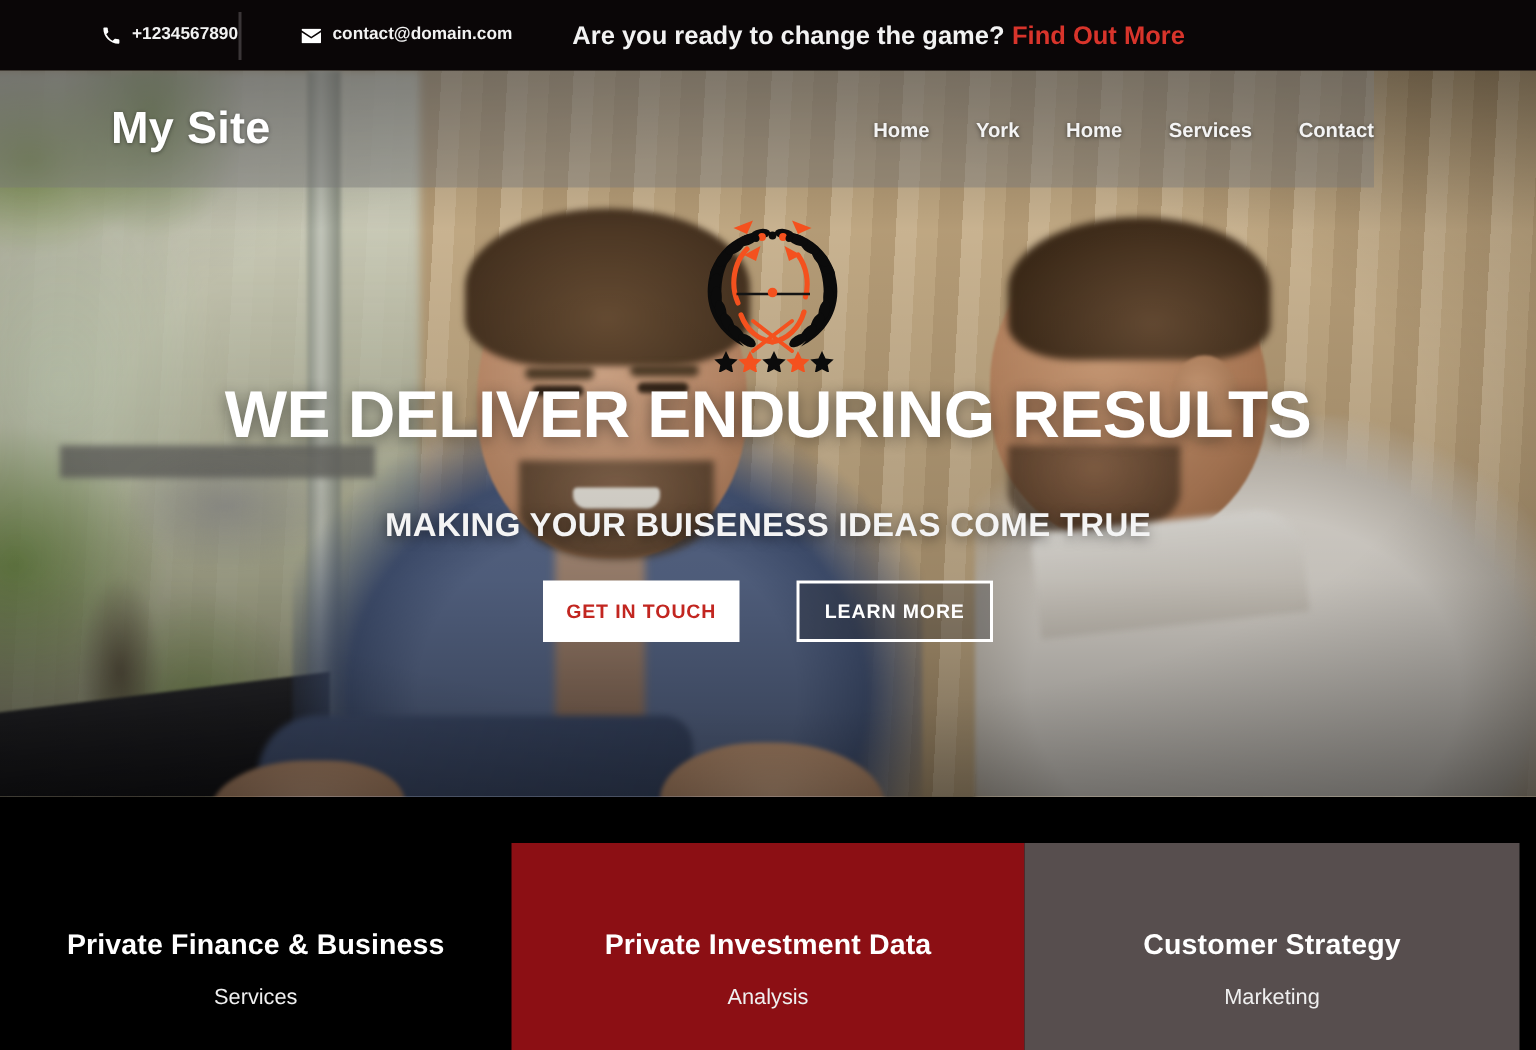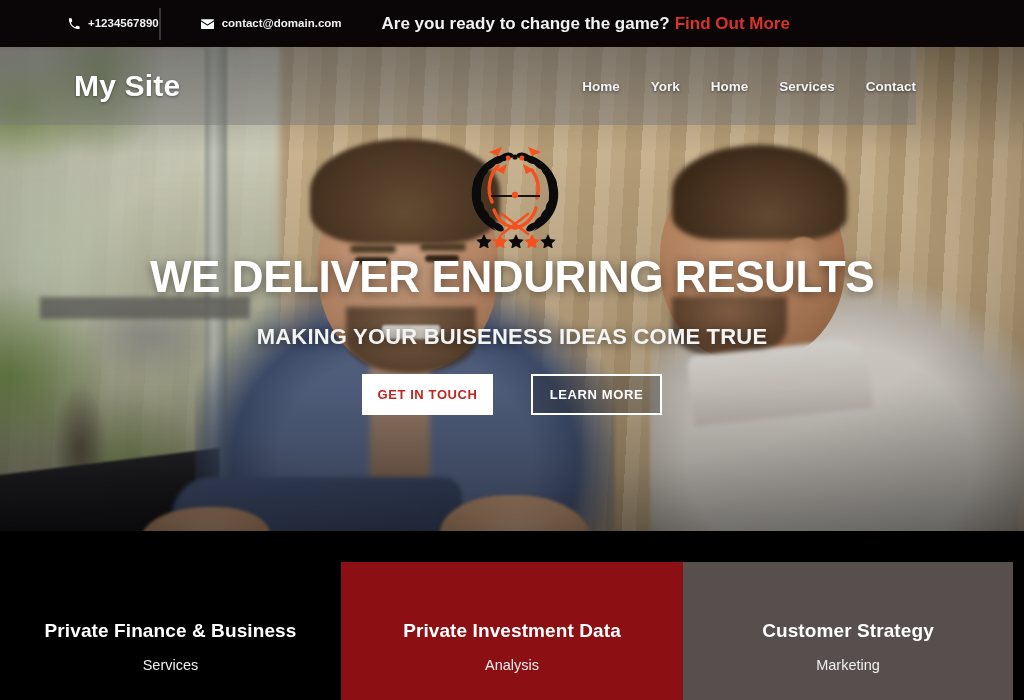--- a/index.html
+++ b/index.html
@@ -212,21 +212,21 @@
   .hero-content {
     position:absolute; top:47px; left:0; width:1024px; height:484px;
     z-index:20; display:flex; flex-direction:column; align-items:center;
   }
   .hero-title {
     margin-top:205px;
     color:#ffffff; font-size:44px; font-weight:bold; letter-spacing:-0.4px;
     text-shadow:0 2px 10px rgba(0,0,0,.45); white-space:nowrap;
   }
   .hero-sub {
-    margin-top:22px;
+    margin-top:35px;
     color:#f4f4f4; font-size:22px; font-weight:bold; letter-spacing:.2px;
     text-shadow:0 2px 8px rgba(0,0,0,.5); white-space:nowrap;
   }
   .hero-btns { margin-top:24px; display:flex; align-items:center; gap:38px; }
   .btn {
     height:41px; display:flex; align-items:center; justify-content:center;
     font-size:13px; font-weight:bold; letter-spacing:.6px; cursor:pointer;
   }
   .btn-primary { width:131px; background:#ffffff; color:#c22620; }
   .btn-outline { width:131px; background:rgba(35,35,40,.30); color:#ffffff;

